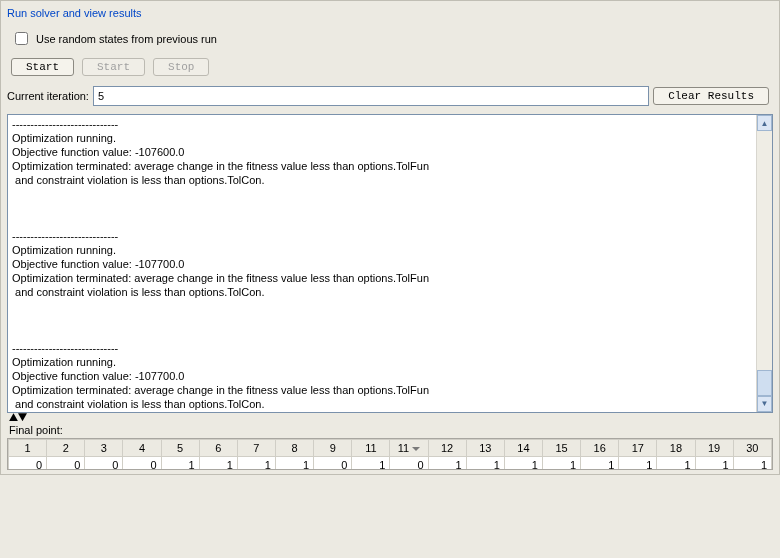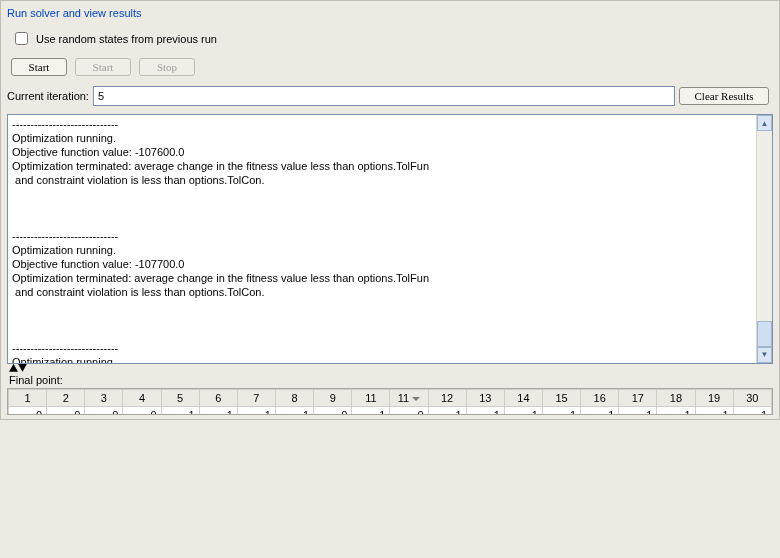--- a/index.html
+++ b/index.html
@@ -35,21 +35,21 @@
       width: 13px; height: 13px;
       border: 1px solid #7a7a7a;
       background: #fff;
     }
     .button-row {
       display: flex;
       gap: 8px;
       margin: 0 0 8px 4px;
     }
     button.win {
-      font-family: Liberation Serif, serif;
+      font-family: Liberation Mono, monospace;
       font-size: 11px;
       padding: 2px 14px;
       background: #f5f3ec;
       border: 1px solid #8c8a82;
       border-radius: 3px;
       min-width: 56px;
       cursor: pointer;
     }
     button.win:disabled {
       color: #a0a0a0;
@@ -164,21 +164,21 @@
       border-left: 4px solid transparent;
       border-right: 4px solid transparent;
       border-top: 4px solid #7a7a7a;
       margin-left: 3px;
       vertical-align: middle;
     }
   </style>
 </head>
 <body>
 
-<div class="section" style="height:420px; display:flex; flex-direction:column;">
+<div class="section" style="height:475px; display:flex; flex-direction:column;">
   <span class="title-link">Run solver and view results</span>
 
   <div class="checkbox-row">
     <input type="checkbox" style="">
     <span>Use random states from previous run</span>
   </div>
 
   <div class="button-row">
     <button class="win">Start</button>
     <button class="win" disabled="">Start</button>

